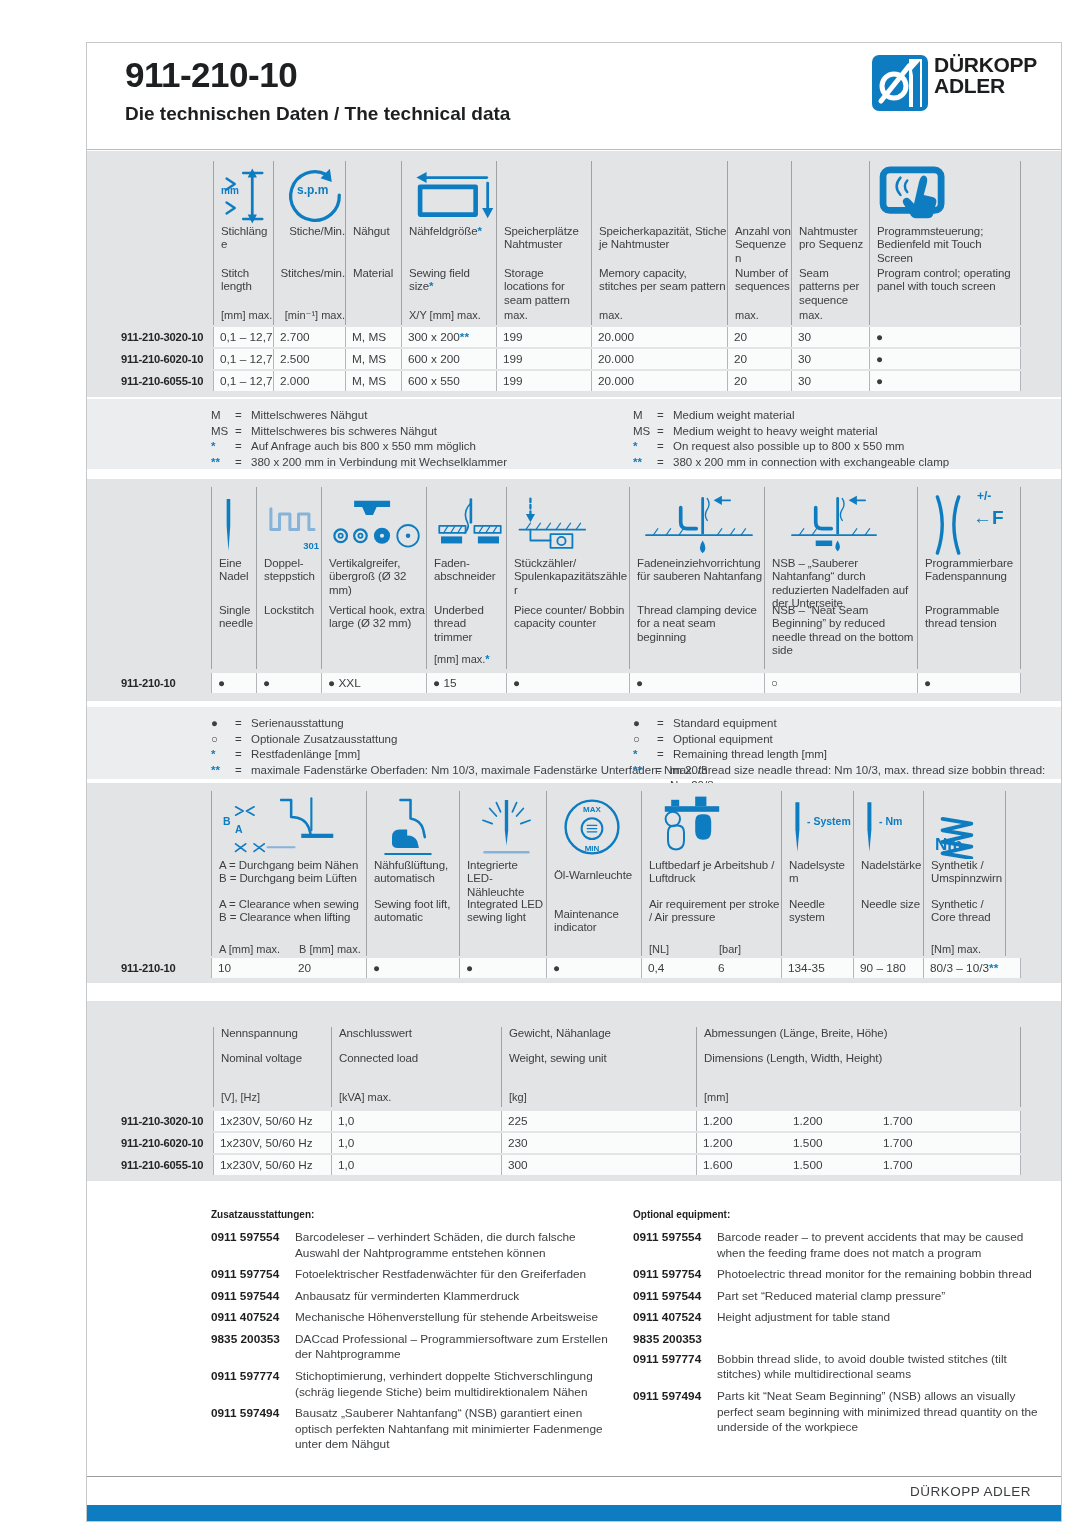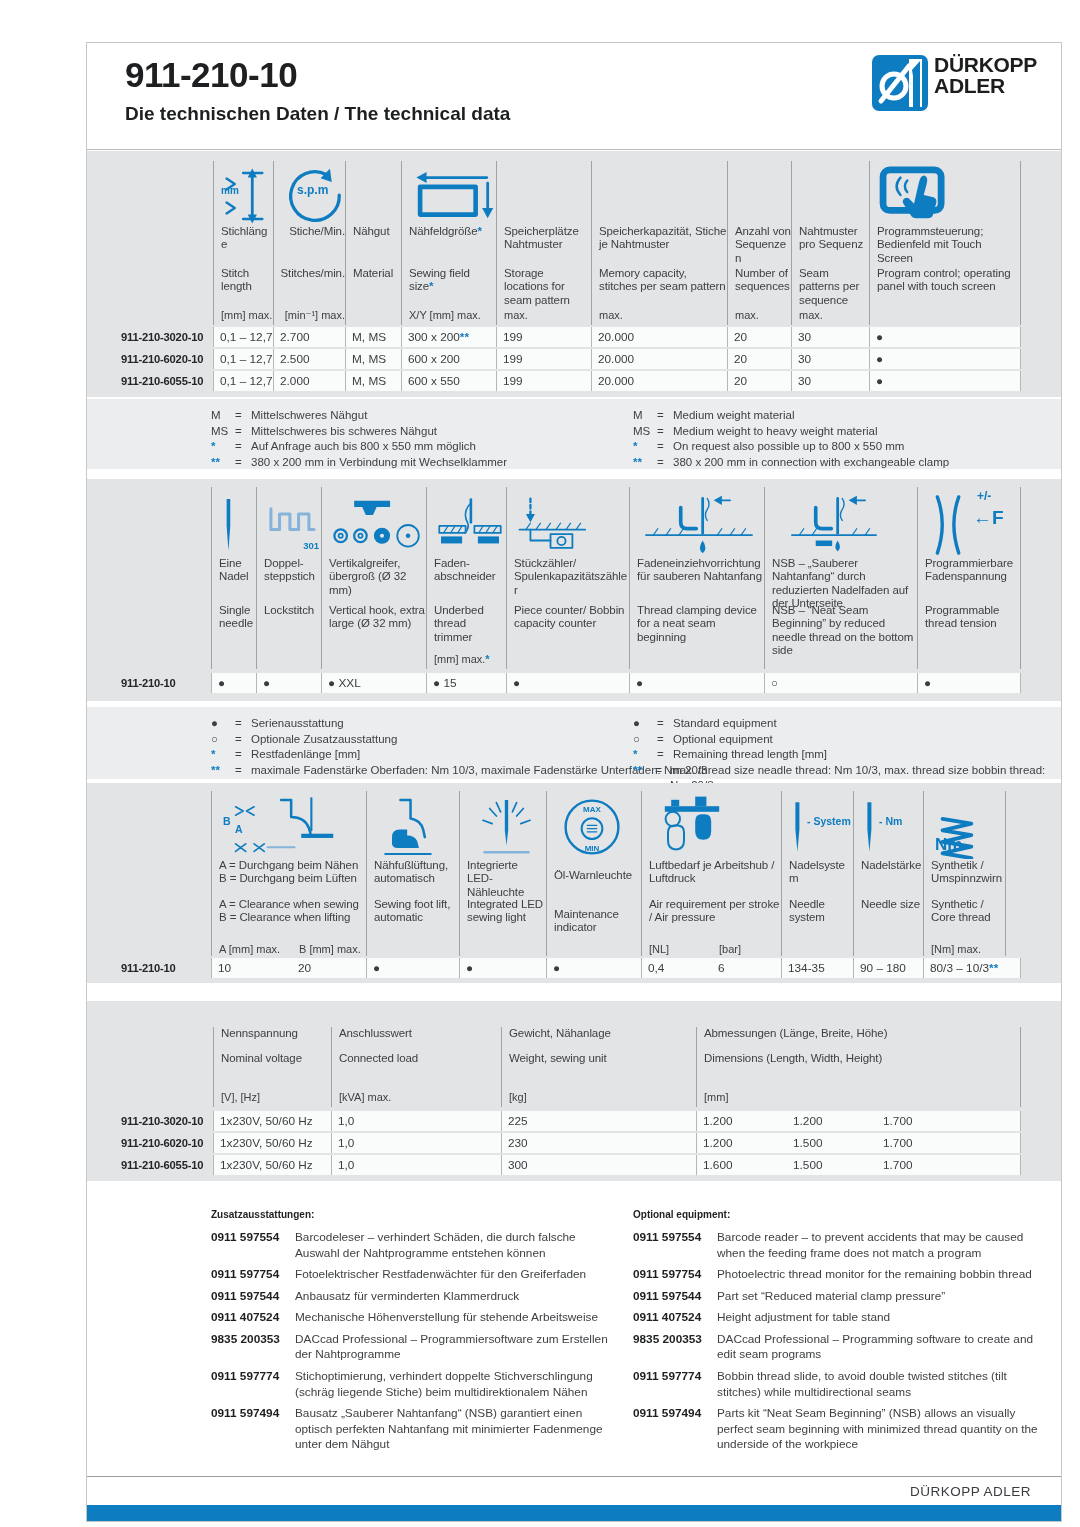--- a/index.html
+++ b/index.html
@@ -686,21 +686,20 @@
     <div class="oitem">
         <span class="ocode">0911 597544</span>
         <span class="otext">Part set “Reduced material clamp pressure”</span>
       </div>
     <div class="oitem">
         <span class="ocode">0911 407524</span>
         <span class="otext">Height adjustment for table stand</span>
       </div>
     <div class="oitem">
         <span class="ocode">9835 200353</span>
-        <span class="otext">DACcad Professional – Programming software to create and edit seam programs</span>
       </div>
     <div class="oitem">
         <span class="ocode">0911 597774</span>
         <span class="otext">Bobbin thread slide, to avoid double twisted stitches (tilt stitches) while multidirectional seams</span>
       </div>
     <div class="oitem">
         <span class="ocode">0911 597494</span>
         <span class="otext">Parts kit “Neat Seam Beginning” (NSB) allows an visually perfect seam beginning with minimized thread quantity on the underside of the workpiece</span>
       </div>
   </div>

